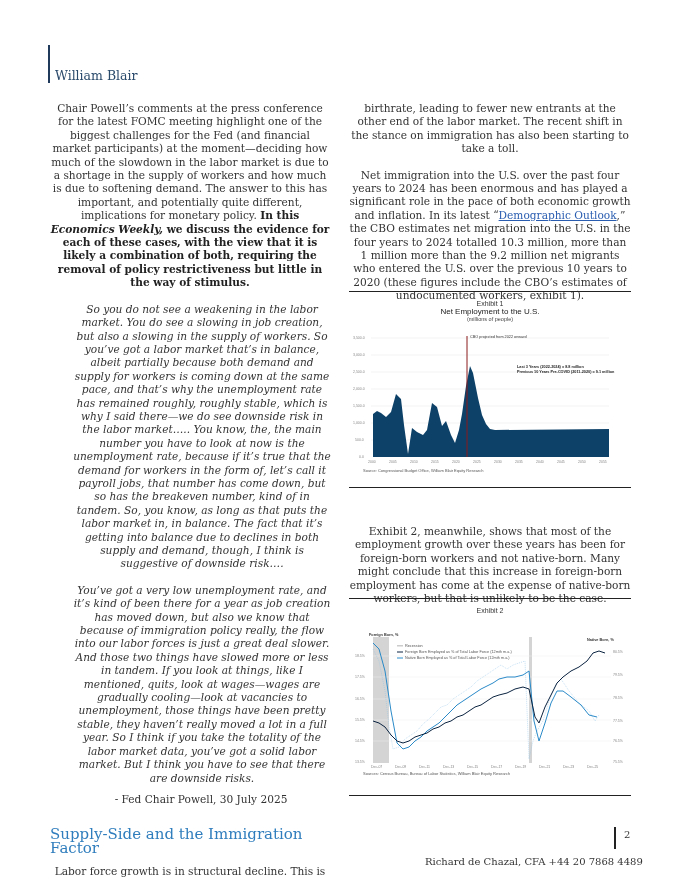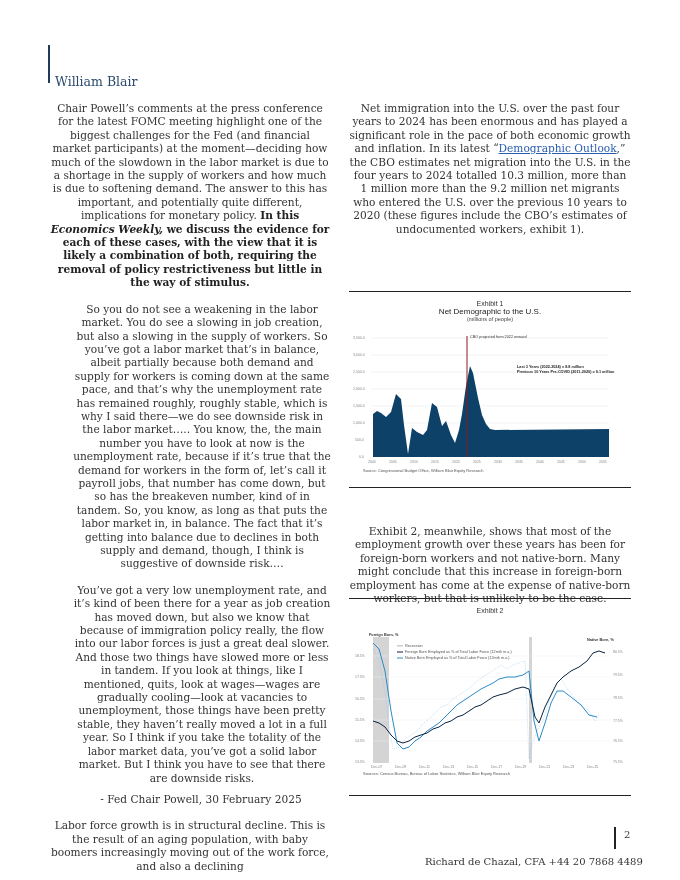--- a/index.html
+++ b/index.html
@@ -1,25 +1,25 @@
 <!DOCTYPE html>
 <html><head>
 <meta charset="utf-8">
 <style>
   html, body { margin: 0; padding: 0; background: #ffffff; }
   body { width: 680px; height: 880px; position: relative; overflow: hidden;
          font-family: "DejaVu Serif", "Liberation Serif", serif; color: #333333; }
   .logo-bar { position: absolute; left: 48px; top: 45px; width: 2px; height: 38px; background: #1f3a5a; }
-  .logo { position: absolute; left: 55px; top: 74px; font-size: 12.5px; color: #2a4a6b; }
+  .logo { position: absolute; left: 55px; top: 68px; font-size: 12.5px; color: #2a4a6b; }
   .col { position: absolute; font-size: 10.6px; line-height: 13.4px; }
   .col-left { left: 50px; top: 102px; width: 280px; }
   .col-right { left: 349px; top: 102px; width: 282px; }
   p { margin: 0 0 13px 0; text-align: center; }
   .bold { font-weight: bold; color: #222; }
-  .quote { margin-left: 22px; width: 260px; }
+  .quote { margin-left: 22px; font-style: italic; width: 260px; }
   .attrib { margin-left: 22px; margin-top: 2px; }
   .h2 { color: #2f7dbd; font-size: 15px; margin: 22px 0 10px 0; font-weight: normal; }
   a.link { color: #2a5db0; text-decoration: underline; }
   .exhibit { position: absolute; left: 349px; width: 282px; border-top: 1.5px solid #222; border-bottom: 1.5px solid #222;
              font-family: "Liberation Sans", "DejaVu Sans", sans-serif; }
   .ex1 { top: 291px; height: 195px; }
   .ex2 { top: 598px; height: 196px; }
   .ex-label { text-align: center; font-size: 7px; color: #333; margin-top: 8px; }
   .ex-title { text-align: center; font-size: 8px; color: #222; line-height: 9px; }
   .ex-sub { text-align: center; font-size: 5.5px; color: #444; }
@@ -34,33 +34,35 @@
 
 <div class="logo-bar"></div>
 <div class="logo">William Blair</div>
 
 <div class="col col-left">
   <p>
     <span>Chair Powell’s comments at the press conference for the latest FOMC meeting highlight one of the biggest challenges for the Fed (and financial market participants) at the moment—deciding how much of the slowdown in the labor market is due to a shortage in the supply of workers and how much is due to softening demand. The answer to this has important, and potentially quite different, implications for monetary policy. </span><span class="bold">In this </span><span class="bold" style="font-style:italic">Economics Weekly,</span><span class="bold"> we discuss the evidence for each of these cases, with the view that it is likely a combination of both, requiring the removal of policy restrictiveness but little in the way of stimulus.</span>
   </p>
   <p class="quote">So you do not see a weakening in the labor market. You do see a slowing in job creation, but also a slowing in the supply of workers. So you’ve got a labor market that’s in balance, albeit partially because both demand and supply for workers is coming down at the same pace, and that’s why the unemployment rate has remained roughly, roughly stable, which is why I said there—we do see downside risk in the labor market….. You know, the, the main number you have to look at now is the unemployment rate, because if it’s true that the demand for workers in the form of, let’s call it payroll jobs, that number has come down, but so has the breakeven number, kind of in tandem. So, you know, as long as that puts the labor market in, in balance. The fact that it’s getting into balance due to declines in both supply and demand, though, I think is suggestive of downside risk….</p>
   <p class="quote" style="margin-bottom:8px">You’ve got a very low unemployment rate, and it’s kind of been there for a year as job creation has moved down, but also we know that because of immigration policy really, the flow into our labor forces is just a great deal slower. And those two things have slowed more or less in tandem. If you look at things, like I mentioned, quits, look at wages—wages are gradually cooling—look at vacancies to unemployment, those things have been pretty stable, they haven’t really moved a lot in a full year. So I think if you take the totality of the labor market data, you’ve got a solid labor market. But I think you have to see that there are downside risks.</p>
-  <p class="attrib">- Fed Chair Powell, 30 February 2025</p>
+  <p class="attrib">- Fed Chair Powell, 30 July 2025</p>
+  <div class="h2">Supply-Side and the Immigration Factor</div>
   <p>Labor force growth is in structural decline. This is the result of an aging population, with baby boomers increasingly moving out of the work force, and also a declining</p>
 </div>
 
 <div class="col col-right">
+  <p>birthrate, leading to fewer new entrants at the other end of the labor market. The recent shift in the stance on immigration has also been starting to take a toll.</p>
   <p>
     <span>Net immigration into the U.S. over the past four years to 2024 has been enormous and has played a significant role in the pace of both economic growth and inflation. In its latest “</span><a class="link">Demographic Outlook</a><span>,” the CBO estimates net migration into the U.S. in the four years to 2024 totalled 10.3 million, more than 1 million more than the 9.2 million net migrants who entered the U.S. over the previous 10 years to 2020 (these figures include the CBO’s estimates of undocumented workers, exhibit 1).</span>
   </p>
 </div>
 
 <div class="exhibit ex1">
   <div class="ex-label">Exhibit 1</div>
-  <div class="ex-title">Net Demographic to the U.S.</div>
+  <div class="ex-title">Net Employment to the U.S.</div>
   <div class="ex-sub">(millions of people)</div>
   <svg width="282" height="135" style="position:absolute;left:0;top:38px">
     <g stroke="#e6e6e6" stroke-width="0.5">
       <line x1="22" y1="8" x2="260" y2="8"></line>
         <line x1="22" y1="25" x2="260" y2="25"></line>
         <line x1="22" y1="42" x2="260" y2="42"></line>
       <line x1="22" y1="59" x2="260" y2="59"></line>
         <line x1="22" y1="76" x2="260" y2="76"></line>
         <line x1="22" y1="93" x2="260" y2="93"></line>
       <line x1="22" y1="110" x2="260" y2="110"></line>

